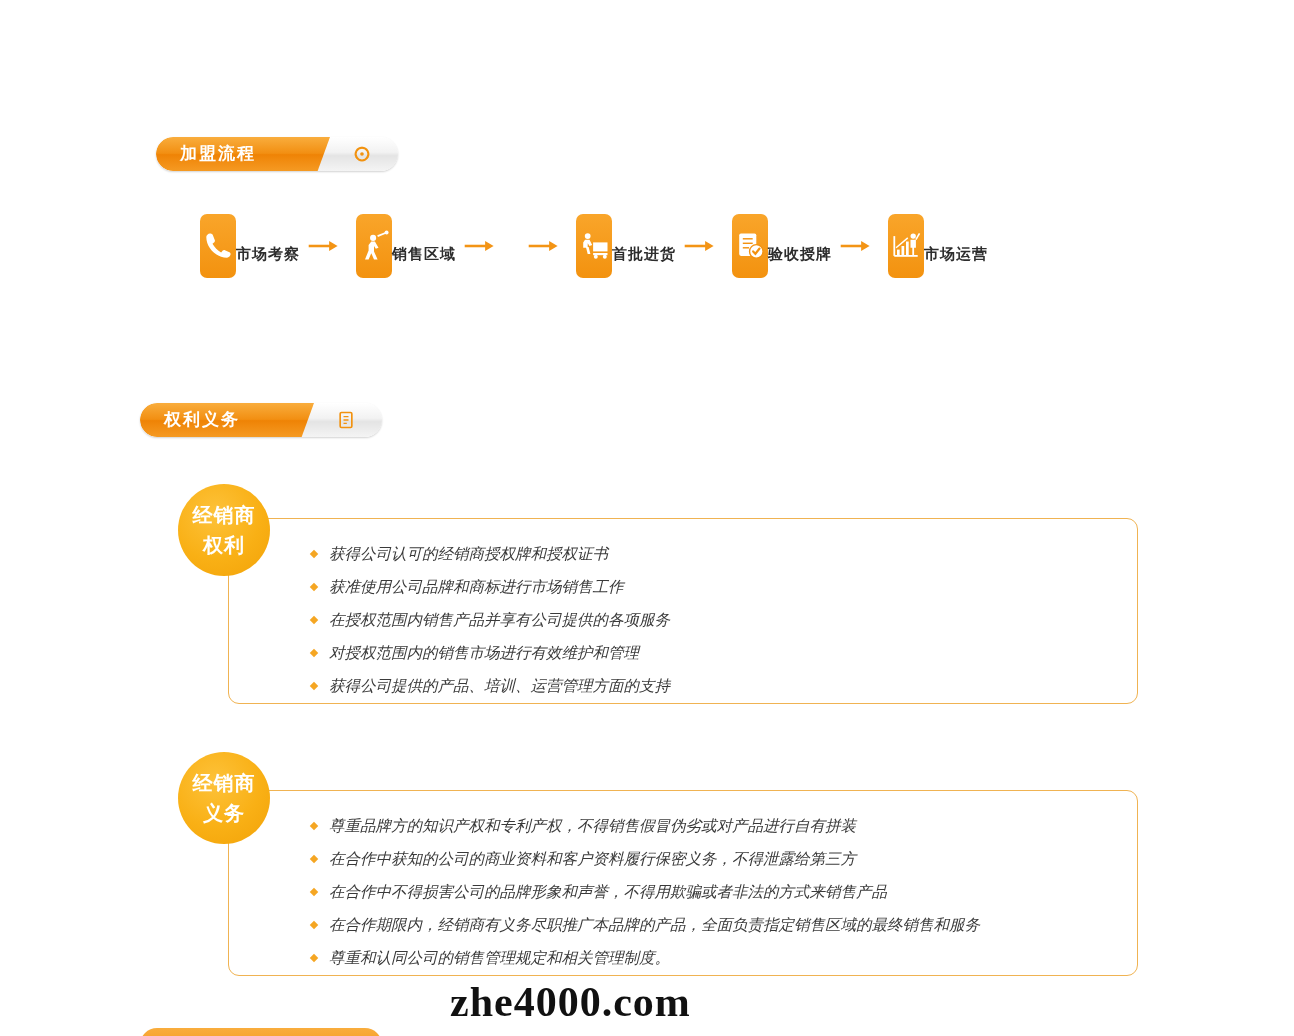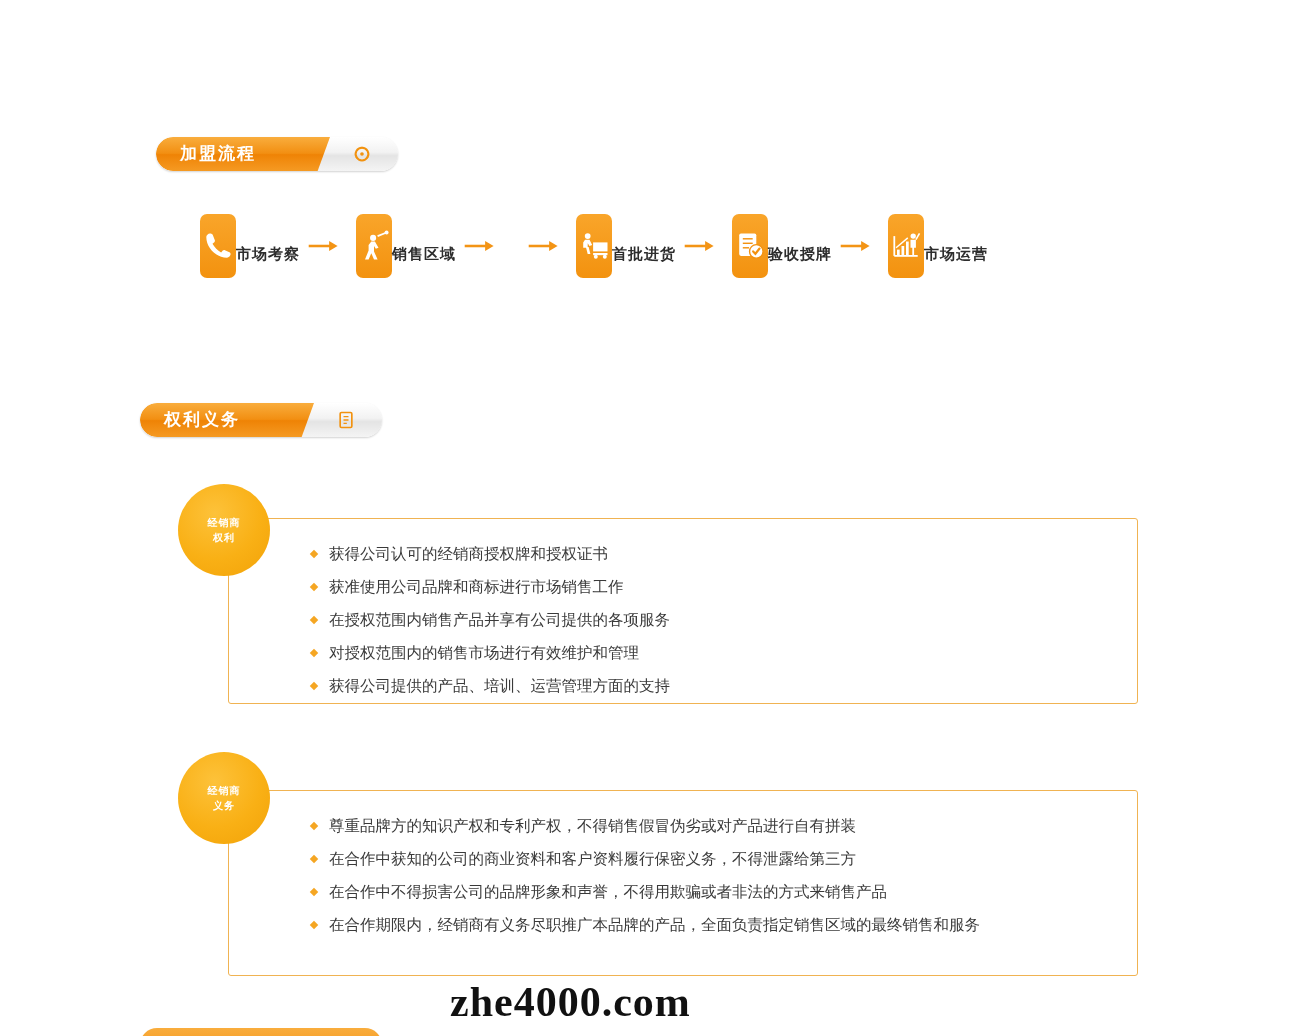--- a/index.html
+++ b/index.html
@@ -113,32 +113,33 @@
     position: absolute;
     width: 92px;
     height: 92px;
     border-radius: 50%;
     background: radial-gradient(circle at 40% 32%, #fdc23a 0%, #f9b015 55%, #f2a208 100%);
     color: #ffffff;
     display: flex;
     flex-direction: column;
     align-items: center;
     justify-content: center;
-    font-size: 10px;
+    font-size: 20px;
     font-weight: bold;
     letter-spacing: 1px;
     z-index: 4;
     line-height: 1.5;
   }
   .rd-box {
     position: absolute;
     border: 1px solid #f0b352;
-    border-radius: 3px;
+    border-radius: 11px;
     background: #ffffff;
     box-sizing: border-box;
+    font-style: italic;
   }
   .rd-list {
     list-style: none;
     margin: 0;
     padding: 18px 0 18px 0;
   }
   .rd-list li {
     position: relative;
     font-size: 15.5px;
     color: #3a3a3a;
@@ -339,19 +340,20 @@
   <div class="rd-badge" style="left:178px; top:752px;">
     <span>经销商</span>
     <span>义务</span>
   </div>
   <div class="rd-box" style="left:228px; top:790px; width:910px; height:186px;">
     <ul class="rd-list" style="padding-left:82px;">
       <li>尊重品牌方的知识产权和专利产权，不得销售假冒伪劣或对产品进行自有拼装</li>
       <li>在合作中获知的公司的商业资料和客户资料履行保密义务，不得泄露给第三方</li>
       <li>在合作中不得损害公司的品牌形象和声誉，不得用欺骗或者非法的方式来销售产品</li>
       <li>在合作期限内，经销商有义务尽职推广本品牌的产品，全面负责指定销售区域的最终销售和服务</li>
+      <li>尊重和认同公司的销售管理规定和相关管理制度。</li>
     </ul>
   </div>
 </div>
 
 <div class="watermark">zhe4000.com</div>
 
 <div class="bottom-peek"></div>
 
 </body></html>

